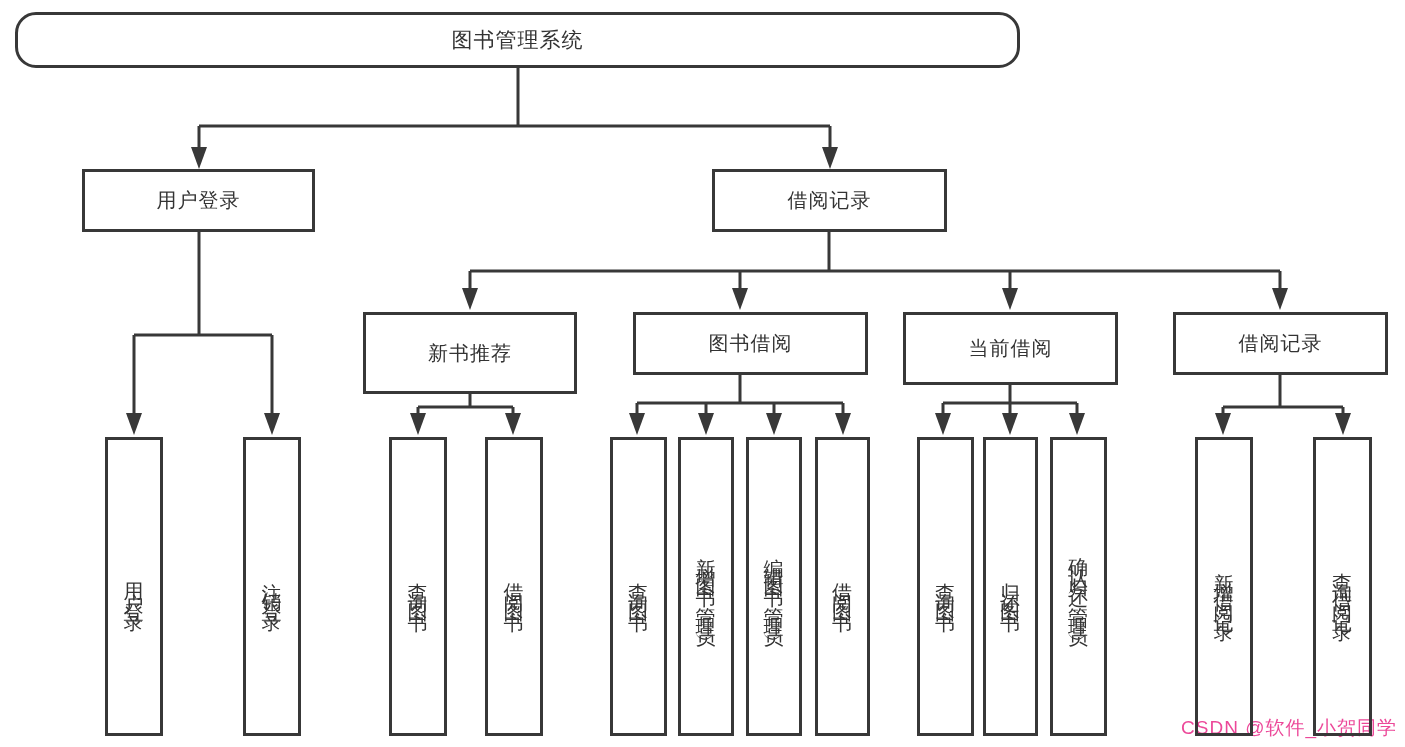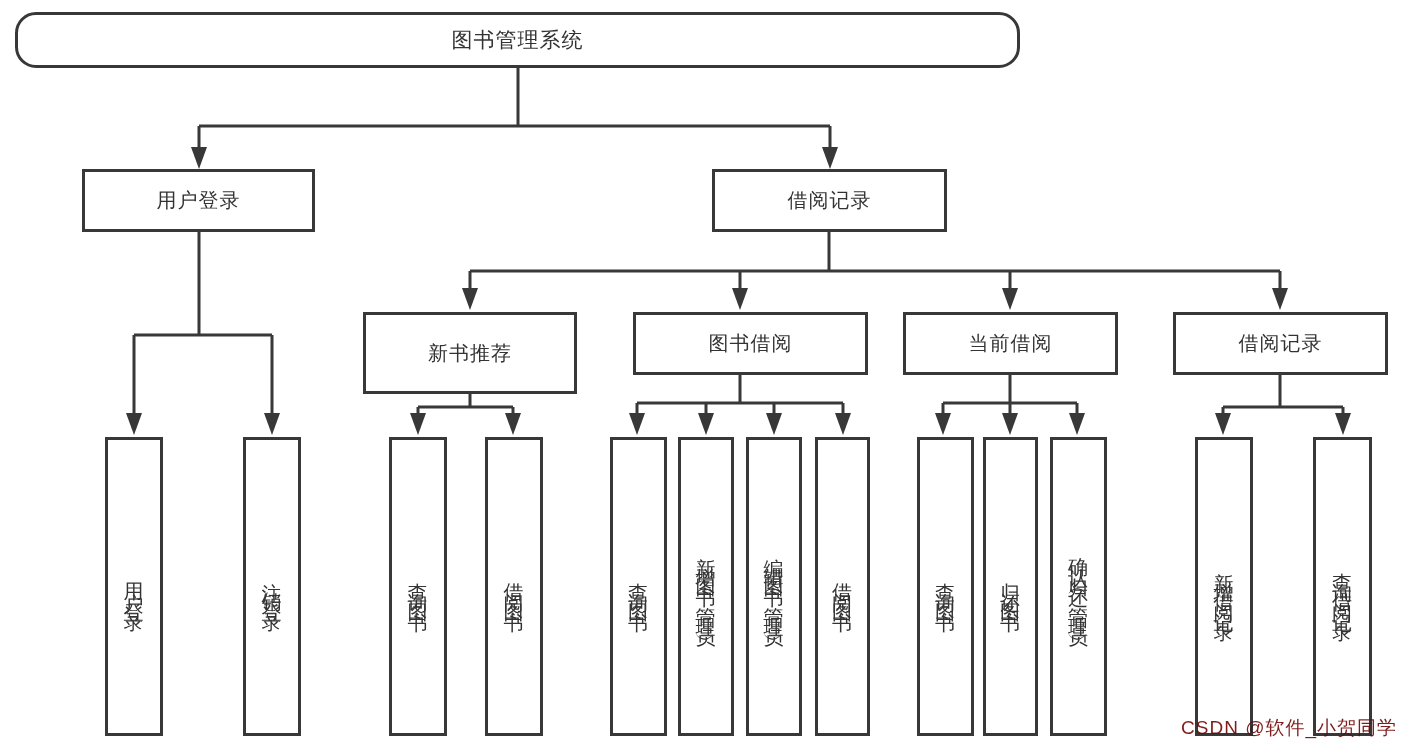--- a/index.html
+++ b/index.html
@@ -23,21 +23,21 @@
     display:flex;align-items:center;justify-content:center;
     text-align:center;
     z-index:2;
   }
   .node.h{font-size:20px;letter-spacing:1px;}
   #b-root{left:15px;top:12px;width:1005px;height:56px;font-size:21px;border-radius:21px;}
   #b-l1-0{left:82px;top:169px;width:233px;height:63px;}
   #b-l1-1{left:712px;top:169px;width:235px;height:63px;}
   #b-l2-0{left:363px;top:312px;width:214px;height:82px;}
   #b-l2-1{left:633px;top:312px;width:235px;height:63px;}
-  #b-l2-2{left:903px;top:312px;width:215px;height:63px;}
+  #b-l2-2{left:903px;top:312px;width:215px;height:73px;}
   #b-l2-3{left:1173px;top:312px;width:215px;height:63px;}
   .node.v{top:437px;height:299px;}
   .node.v span{
     writing-mode:vertical-rl;
     text-orientation:mixed;
     font-size:20px;
     letter-spacing:10px;
     line-height:1;
     white-space:nowrap;
   }
@@ -51,21 +51,21 @@
   #b-leaf-7{left:815px;width:55px;}
   #b-leaf-8{left:917px;width:57px;}
   #b-leaf-9{left:983px;width:55px;}
   #b-leaf-10{left:1050px;width:57px;}
   #b-leaf-11{left:1195px;width:58px;}
   #b-leaf-12{left:1313px;width:59px;}
   .watermark{
     position:absolute;
     right:8px;bottom:6px;
     font-size:19px;
-    color:#7f1d1d;
+    color:#ec4899;
     letter-spacing:1px;
     z-index:6;
     mix-blend-mode:darken;
   }
 </style>
 </head>
 <body>
 
 <div class="canvas">
 

